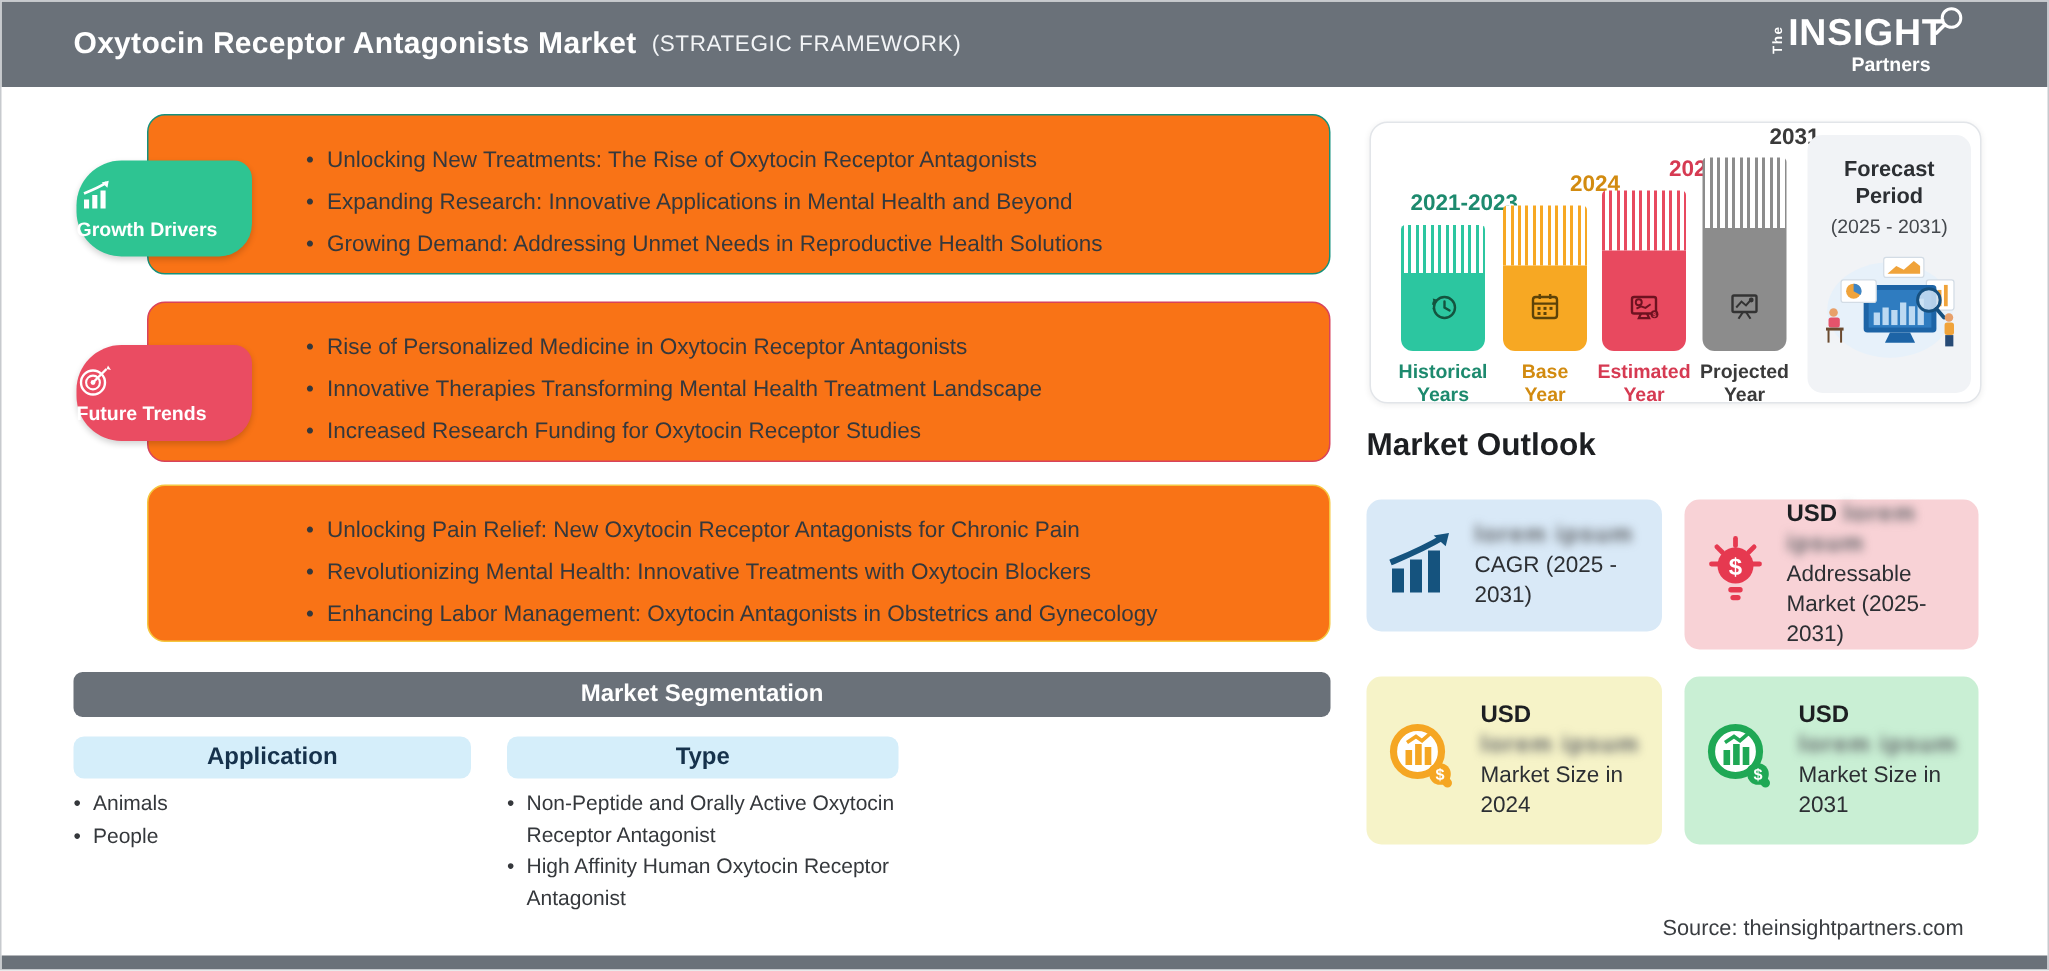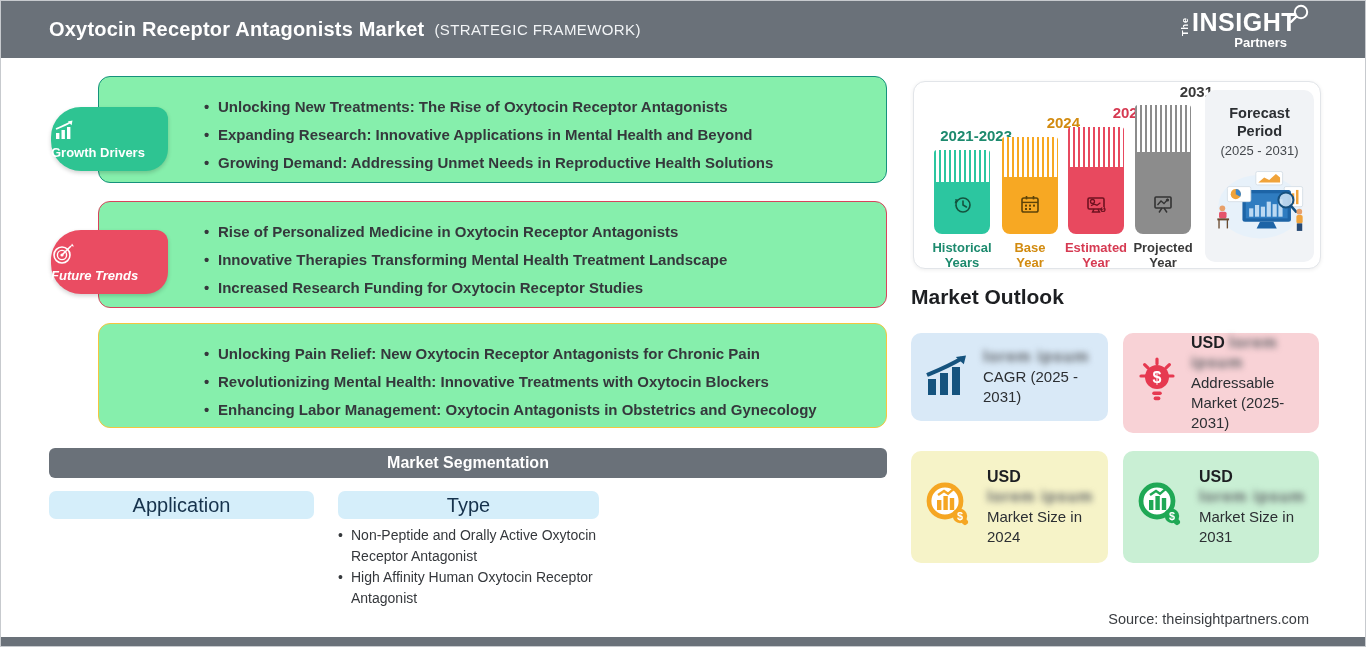--- a/index.html
+++ b/index.html
@@ -14,41 +14,41 @@
     display:flex;align-items:center;padding:0 52px 0 48px;}
   .header-title{font-size:20px;font-weight:bold;color:#ffffff;letter-spacing:.2px;}
   .header-subtitle{font-size:15px;color:#f2f4f6;margin-left:10px;letter-spacing:.4px;}
   .logo{margin-left:auto;position:relative;display:flex;align-items:flex-start;color:#fff;padding-right:16px;}
   .logo-the{writing-mode:vertical-rl;transform:rotate(180deg);font-size:9px;font-weight:bold;letter-spacing:1px;margin:3px 2px 0 0;height:26px;text-align:center;}
   .logo-main{display:flex;flex-direction:column;align-items:flex-end;line-height:1;}
   .logo-insight{font-size:25px;font-weight:bold;letter-spacing:.5px;}
   .logo-partners{font-size:13px;font-weight:bold;margin-top:1px;margin-right:10px;}
   .logo-glass{position:absolute;right:2px;top:-7px;}
   
-  .ibox{position:absolute;left:97px;width:789px;border-radius:12px;background:#86efac;font-weight:bold;}
+  .ibox{position:absolute;left:97px;width:789px;border-radius:12px;background:#f97316;}
   .ibox-green{border:1.6px solid #15917c;}
   .ibox-red{border:1.6px solid #d8435c;}
   .ibox-yellow{border:1.6px solid #f5c63f;}
   .bullets{padding:16px 16px 10px 105px;}
   .bullet-line{position:relative;font-size:15px;line-height:28px;color:#35383c;padding-left:14px;}
   .bullet-line::before{content:"•";position:absolute;left:0;top:0;color:#35383c;}
   .badge{position:absolute;left:50px;width:117px;height:64px;border-radius:30px 12px 22px 30px;
     display:flex;flex-direction:column;align-items:flex-start;justify-content:center;gap:2px;
     color:#fff;z-index:3;box-shadow:0 2px 4px rgba(0,0,0,.18);margin-top:10px;}
   .badge-green{background:#2ec492;}
   .badge-red{background:#ea4c62;}
   .badge-orange{background:#f6a821;}
   .badge-label{font-size:13px;font-weight:bold;white-space:nowrap;}
   .badge-icon svg{display:block;}
   
   .seg-bar{position:absolute;left:48px;top:447px;width:838px;height:30px;background:#6a7179;
     border-radius:6px;display:flex;align-items:center;justify-content:center;
     color:#fff;font-size:16px;font-weight:bold;}
   .seg-head{position:absolute;top:490px;height:28px;background:#d5eefa;border-radius:7px;
-    display:flex;align-items:center;justify-content:center;font-size:20px;font-weight:normal;color:#16324c;}
+    display:flex;align-items:center;justify-content:center;font-size:16px;font-weight:bold;color:#16324c;}
   .seg-head-app{left:48px;width:265px;}
   .seg-head-type{left:337px;width:261px;}
   .seg-list{position:absolute;top:524px;font-size:14px;color:#35383c;line-height:20.5px;}
   .seg-list-app{left:48px;width:260px;}
   .seg-list-type{left:337px;width:272px;}
   .seg-item{position:relative;padding-left:13px;margin-bottom:1px;}
   .seg-item::before{content:"•";position:absolute;left:0;top:0;}
   
   .tcard{position:absolute;left:912px;top:80px;width:408px;height:188px;background:#fff;
     border:1px solid #e2e5e9;border-radius:12px;box-shadow:0 1px 4px rgba(0,0,0,.07);}
@@ -121,21 +121,21 @@
     <span class="badge-label">Growth Drivers</span>
   </div>
 
   <section class="ibox ibox-red" style="top:200px;height:107px;">
     <div class="bullets">
       <div class="bullet-line">Rise of Personalized Medicine in Oxytocin Receptor Antagonists</div>
       <div class="bullet-line">Innovative Therapies Transforming Mental Health Treatment Landscape</div>
       <div class="bullet-line">Increased Research Funding for Oxytocin Receptor Studies</div>
     </div>
   </section>
-  <div class="badge badge-red" style="top:219px;font-style:italic;">
+  <div class="badge badge-red" style="top:219px;">
     <span class="badge-icon">
       <svg width="26" height="24" viewBox="0 0 26 24">
           <circle cx="11" cy="13" r="8" fill="none" stroke="#fff" stroke-width="1.6"></circle>
           <circle cx="11" cy="13" r="4.6" fill="none" stroke="#fff" stroke-width="1.4"></circle>
           <circle cx="11" cy="13" r="1.6" fill="#fff"></circle>
           <line x1="11" y1="13" x2="20" y2="4" stroke="#fff" stroke-width="1.6"></line>
           <polygon points="20,4 23,4.6 21,1.6" fill="#fff"></polygon>
         </svg>
     </span>
     <span class="badge-label">Future Trends</span>
@@ -150,20 +150,24 @@
   </section>
 
   <div class="seg-bar">
     <span>Market Segmentation</span>
   </div>
   <div class="seg-head seg-head-app">
     <span>Application</span>
   </div>
   <div class="seg-head seg-head-type">
     <span>Type</span>
+  </div>
+  <div class="seg-list seg-list-app">
+    <div class="seg-item">Animals</div>
+    <div class="seg-item">People</div>
   </div>
   <div class="seg-list seg-list-type">
     <div class="seg-item">Non-Peptide and Orally Active Oxytocin Receptor Antagonist</div>
     <div class="seg-item">High Affinity Human Oxytocin Receptor Antagonist</div>
   </div>
 
   <div class="tcard">
 
     <div class="tyear" style="left:-2px;top:45px;color:#1d8a6e;">2021-2023</div>
     <div class="tyear" style="left:66px;top:32px;color:#d28b10;">2024</div>

